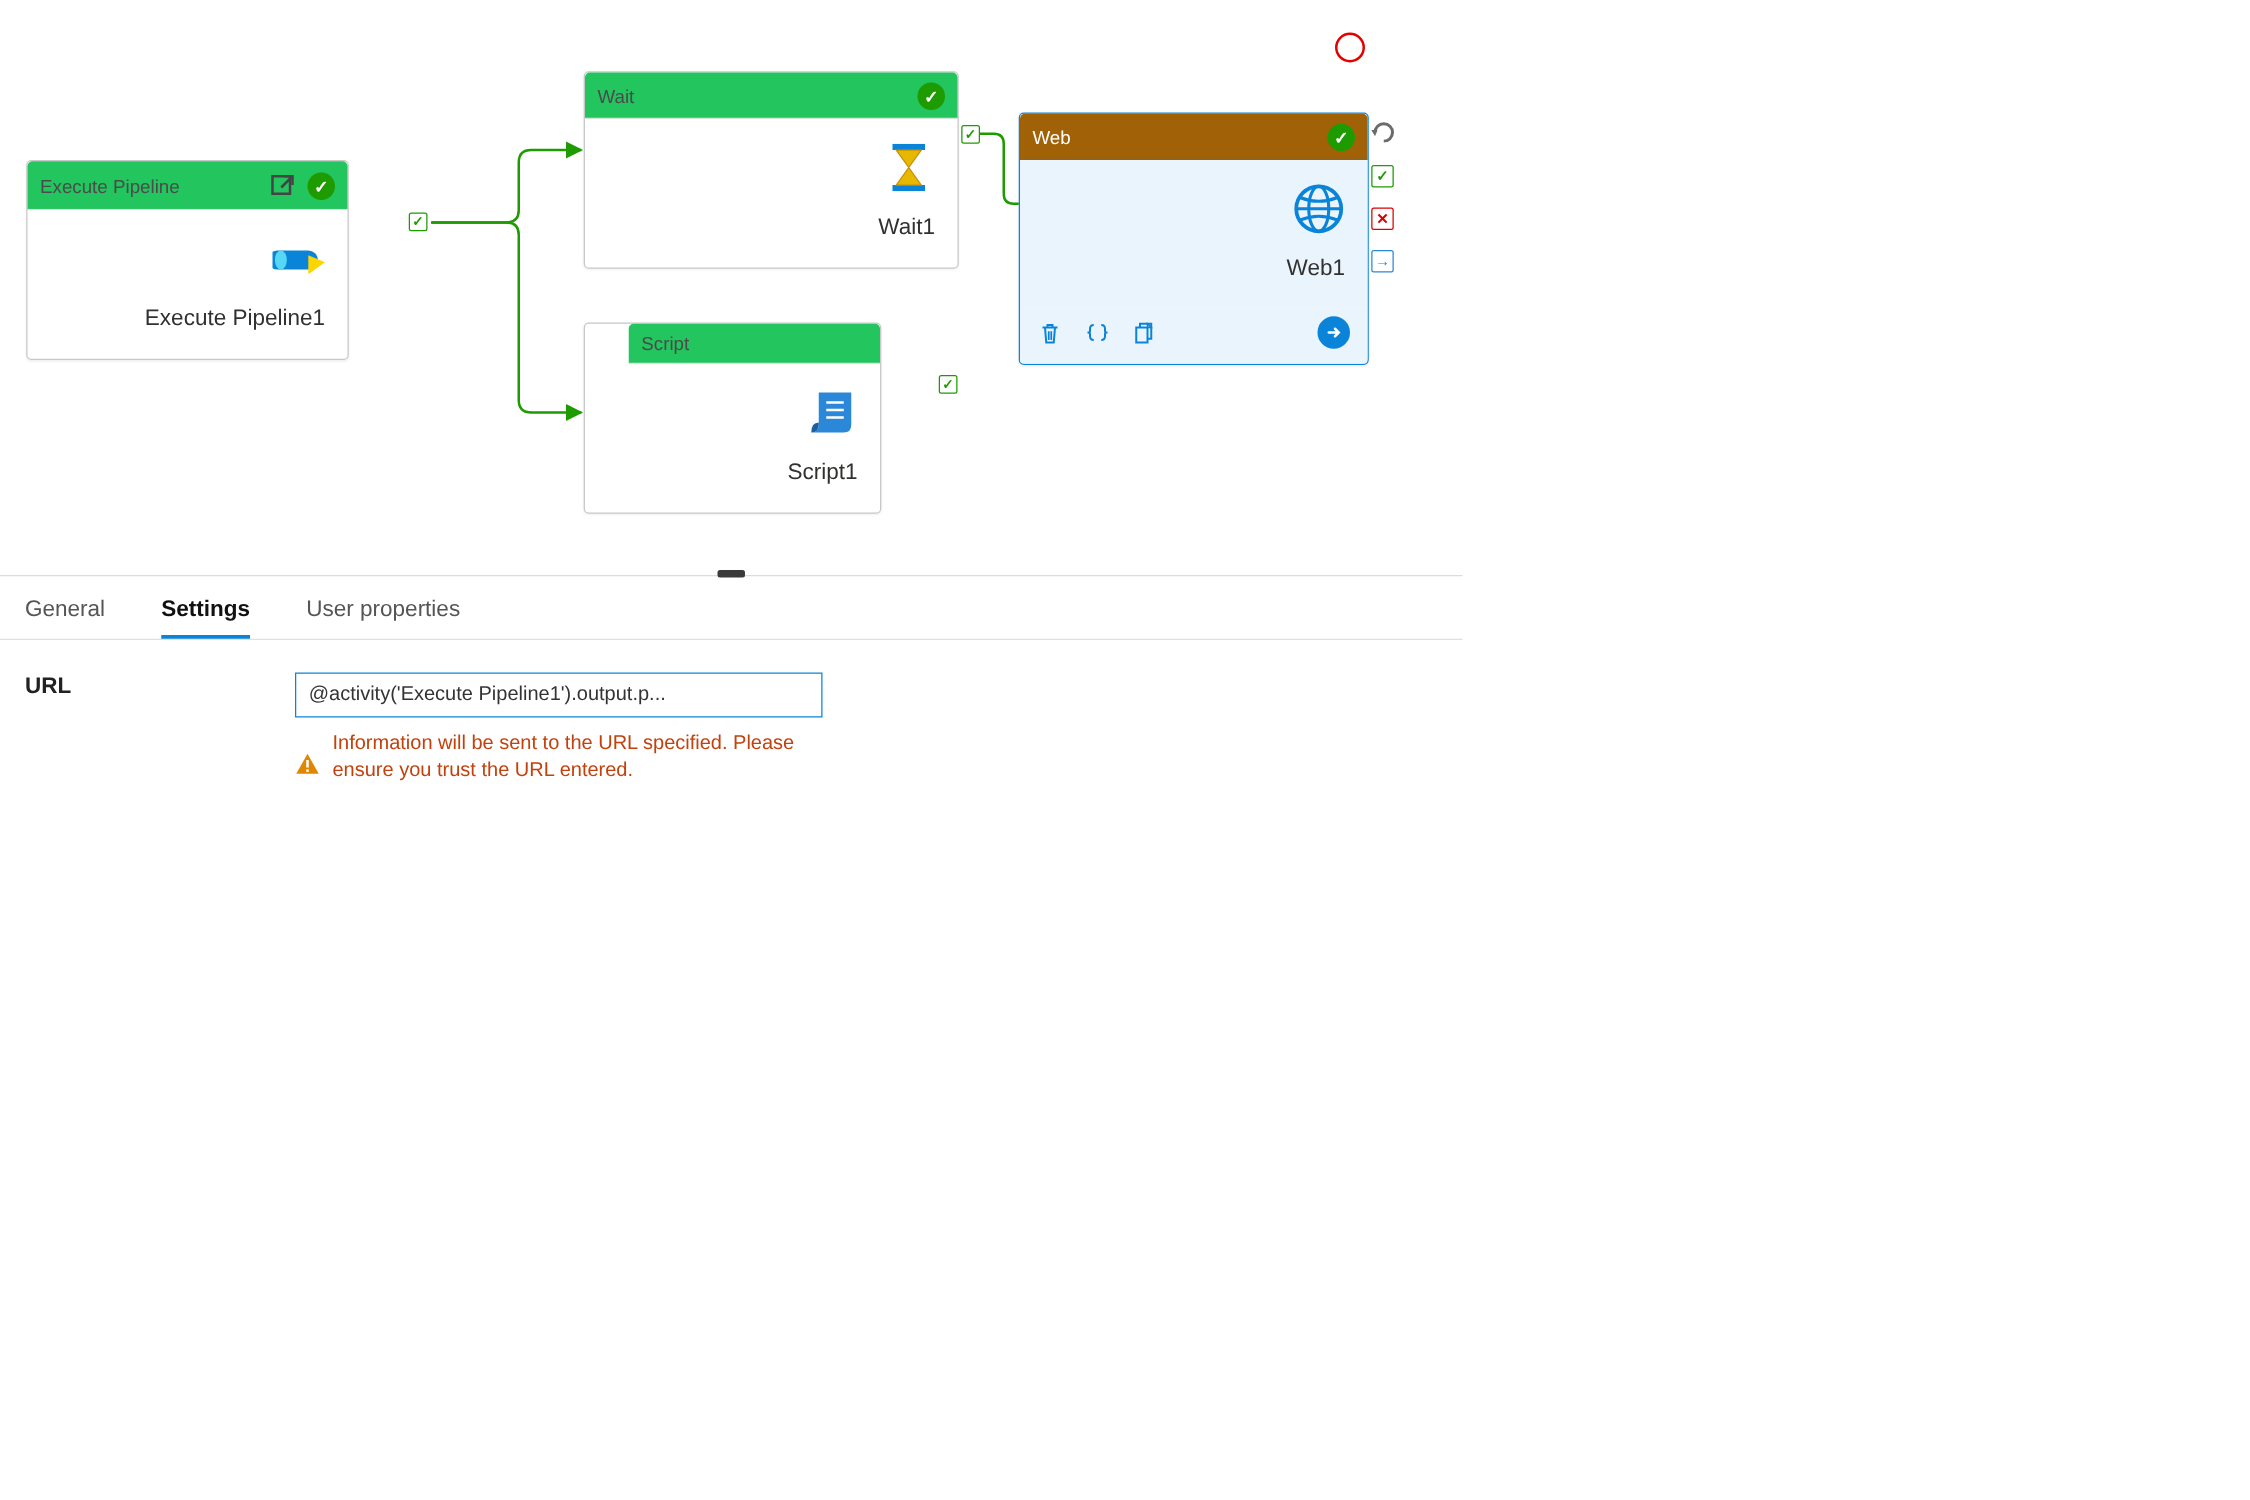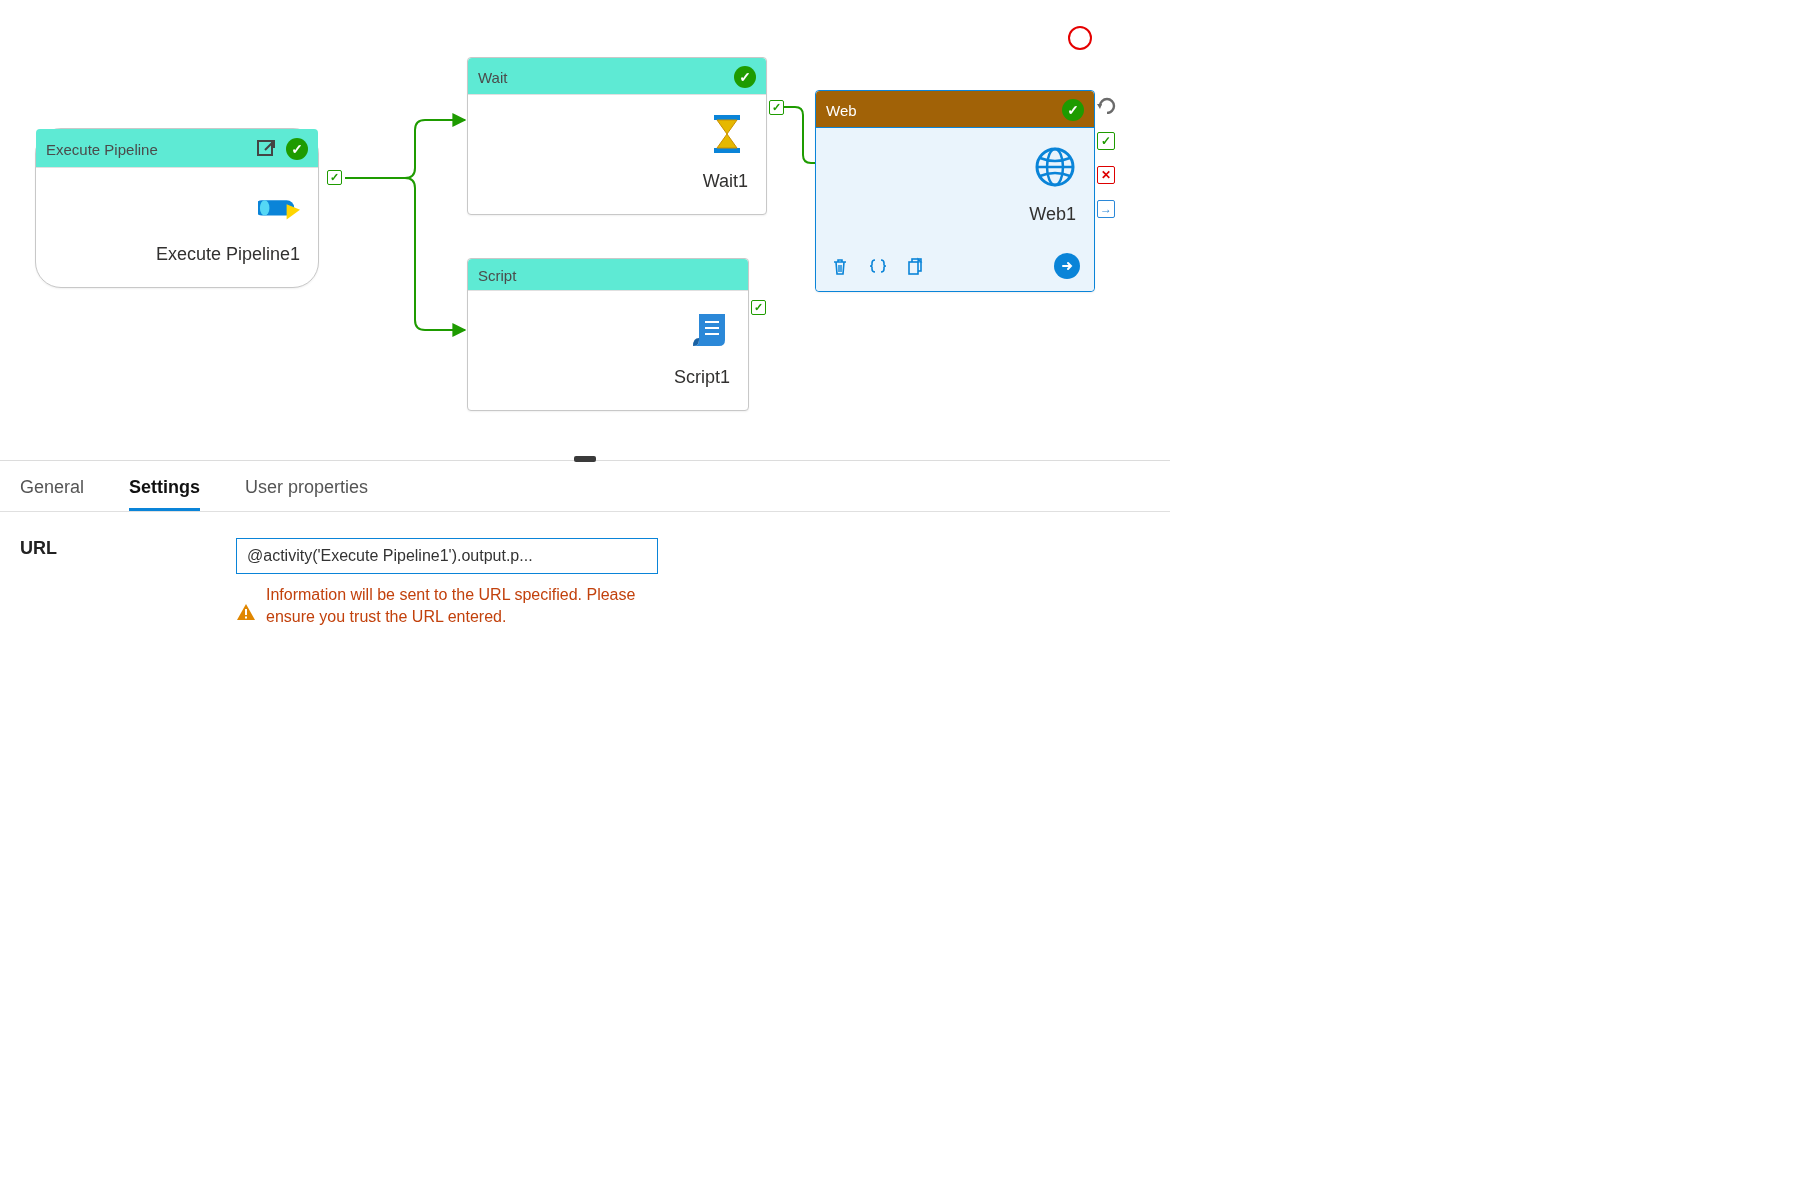--- a/index.html
+++ b/index.html
@@ -4,21 +4,21 @@
 <style>
   * { box-sizing: border-box; }
   body { margin: 0; font-family: "Segoe UI", -apple-system, sans-serif; background: #fff; color: #323130; }
   .canvas { position: relative; width: 1170px; height: 460px; margin: 0; }
   .node {
     position: absolute; background: #fff; border: 1px solid #c8c8c8; border-radius: 4px;
     box-shadow: 0 1px 2px rgba(0,0,0,.06);
   }
   .node .hdr {
     display: flex; align-items: center; gap: 8px; padding: 8px 10px 6px 10px;
-    background: #5eead4; border-bottom: 1px solid #e0e0e0; font-size: 15px; color: #4b4b4b;
+    background: #22c55e; border-bottom: 1px solid #e0e0e0; font-size: 15px; color: #4b4b4b;
     border-radius: 4px 4px 0 0;
   }
   .node .body {
     display: flex; align-items: flex-end; gap: 16px; padding: 18px 18px 22px 14px;
     font-size: 18px; color: #323130; flex-direction: column;
   }
   .node.selected { border-color: #0a84d8; }
   .node.selected .hdr { background: #a16207; color: #fff; border-bottom-color: #0a84d8; }
   .node.selected .body { background: #eaf4fc; }
   .node .toolbar {
@@ -84,21 +84,21 @@
 
     <path d="M345 178 L405 178 Q415 178 415 168 L415 130 Q415 120 425 120 L465 120" stroke="#1e9b00" stroke-width="2" fill="none" marker-end="url(#arr)"></path>
 
     <path d="M345 178 L405 178 Q415 178 415 188 L415 320 Q415 330 425 330 L465 330" stroke="#1e9b00" stroke-width="2" fill="none" marker-end="url(#arr)"></path>
 
     <path d="M784 107 L795 107 Q803 107 803 115 L803 155 Q803 163 811 163 L815 163" stroke="#1e9b00" stroke-width="2" fill="none"></path>
   </svg>
 
   <div class="red-circle" style="left:1068px; top:26px;"></div>
 
-  <div class="node" style="left:35px; top:128px; width:284px;border-radius:26px;">
+  <div class="node" style="left:21px; top:128px; width:258px;">
     <div class="hdr">
       <span>Execute Pipeline</span>
       <span class="hdr-right">
         <span style="display:inline-flex;">
           <svg width="24" height="24" viewBox="0 0 24 24">
               <rect x="4" y="4" width="14" height="14" fill="none" stroke="#444" stroke-width="2"></rect>
               <path d="M13 4 L20 4 L20 11" stroke="#444" stroke-width="2" fill="none"></path>
               <path d="M20 4 L11 13" stroke="#444" stroke-width="2"></path>
             </svg>
         </span>
@@ -131,21 +131,21 @@
           <rect x="2" y="0" width="26" height="5" fill="#0a84d8"></rect>
           <rect x="2" y="33" width="26" height="5" fill="#0a84d8"></rect>
           <path d="M5 5 L25 5 L15 19 L25 33 L5 33 L15 19 Z" fill="#e6b800" stroke="#c98f00"></path>
         </svg>
       </span>
       <span>Wait1</span>
     </div>
   </div>
   <span class="chk-sm conn-port" style="left:769px; top:100px;">✓</span>
 
-  <div class="node" style="left:467px; top:258px; width:282px;">
+  <div class="node" style="left:467px; top:258px; width:238px;padding-left:35px;">
     <div class="hdr">
       <span>Script</span>
     </div>
     <div class="body">
       <span class="icon-box">
         <svg width="40" height="40" viewBox="0 0 40 40">
           <path d="M10 4 L36 4 L36 30 Q36 36 30 36 L4 36 Q10 36 10 30 Z" fill="#2b88d8"></path>
           <path d="M4 36 Q4 28 10 28 L10 30 Q10 36 4 36 Z" fill="#1a61a3"></path>
           <line x1="16" y1="12" x2="30" y2="12" stroke="#fff" stroke-width="2"></line>
           <line x1="16" y1="18" x2="30" y2="18" stroke="#fff" stroke-width="2"></line>

